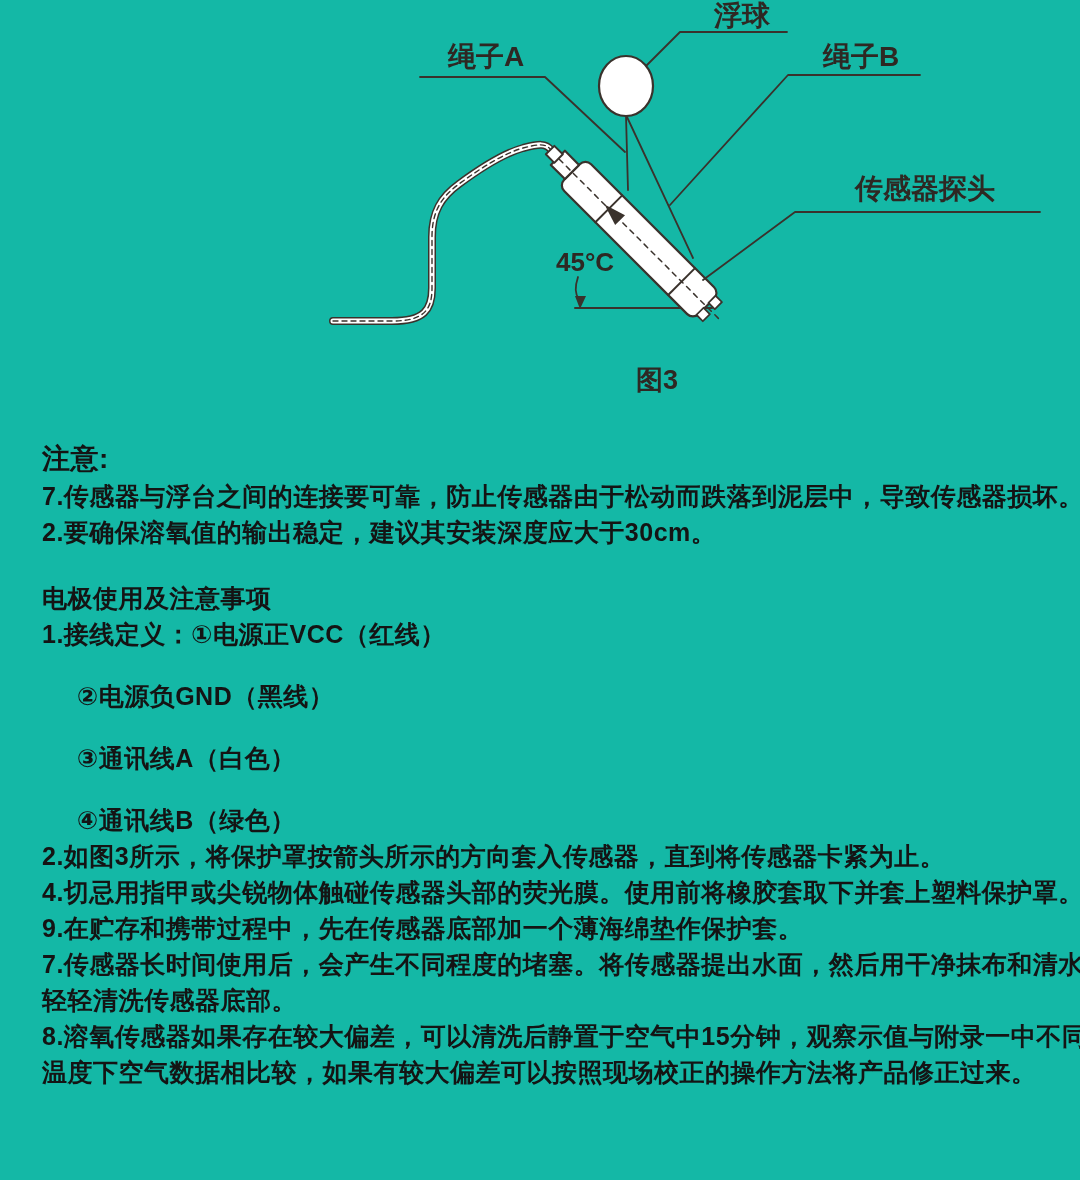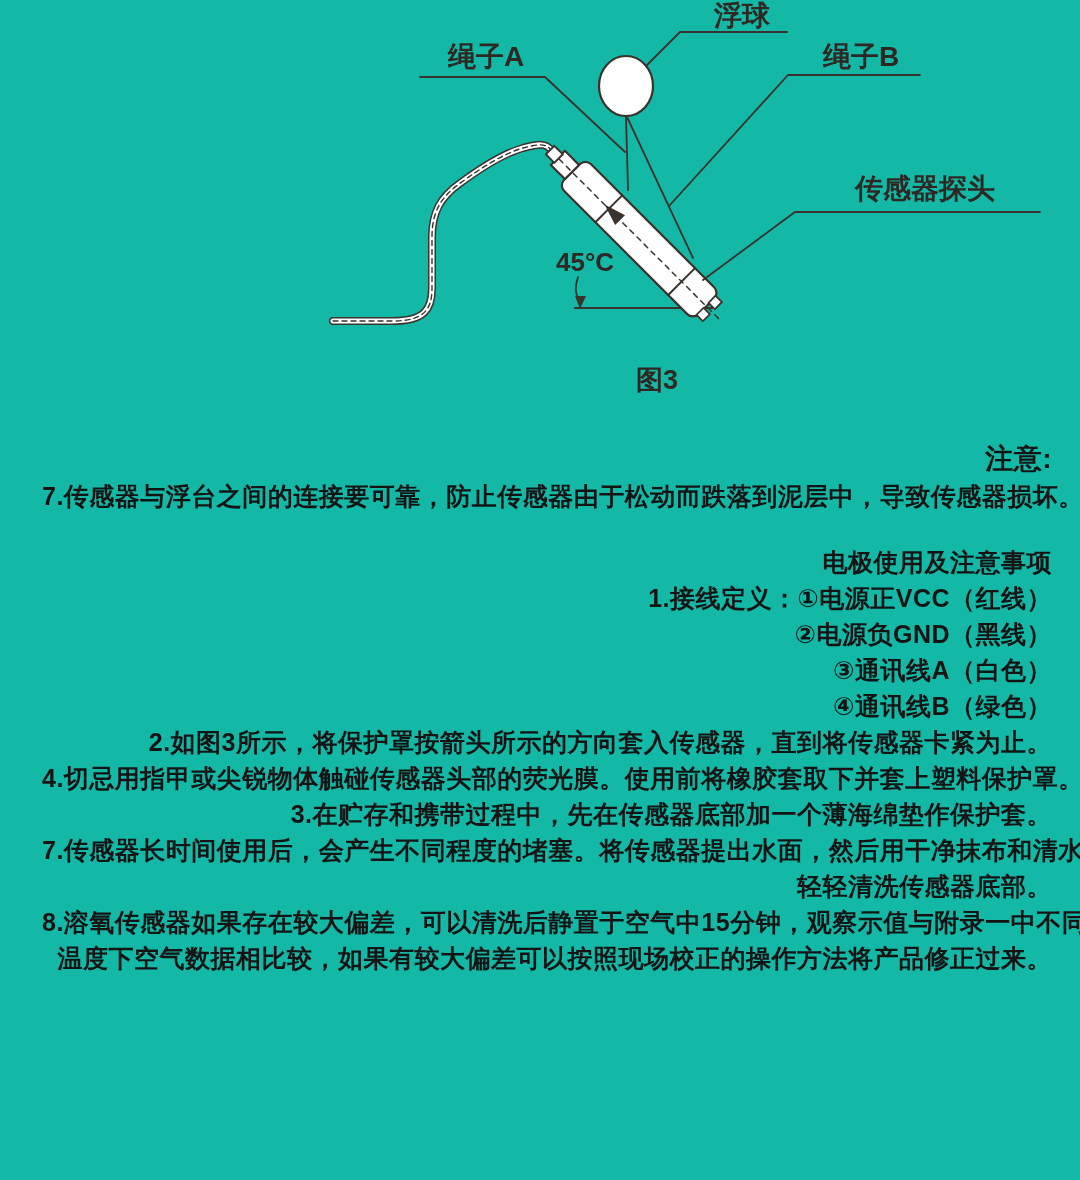--- a/index.html
+++ b/index.html
@@ -9,26 +9,26 @@
   }
   .figure-svg{position:absolute;left:0;top:0;width:1080px;height:420px;}
   .fig-label{
     font-family:"Liberation Sans","DejaVu Sans",sans-serif;
     font-size:28px;font-weight:600;fill:#2e2823;
   }
   .fig-caption{font-size:27px;font-weight:600;fill:#2e2823;}
   .angle-label{font-size:26px;font-weight:600;fill:#2e2823;}
   .textblock{
     position:absolute;left:42px;top:440px;width:1010px;
-    font-size:25px;font-weight:600;color:#141414;letter-spacing:0.5px;text-align:right;
+    font-size:25px;font-weight:600;color:#141414;letter-spacing:0.5px;
   }
   .notice-title{font-size:28px;height:38px;line-height:38px;white-space:nowrap;}
   .line{height:36px;line-height:36px;white-space:nowrap;}
   .section-gap{height:30px;}
-  .indent{padding-left:35px;}
+  .indent{padding-left:35px;margin-top:26px;}
 </style>
 </head>
 <body>
 
 <div class="page">
 
   <svg class="figure-svg" viewBox="0 0 1080 420">
     <g stroke="#3a322c" fill="none" stroke-linecap="round" stroke-linejoin="round">
 
       <line x1="575" y1="308" x2="712" y2="308" stroke-width="2"></line>
@@ -68,30 +68,31 @@
     <text class="fig-label" x="861" y="66" text-anchor="middle">绳子B</text>
     <text class="fig-label" x="925" y="198" text-anchor="middle">传感器探头</text>
     <text class="angle-label" x="556" y="271">45°C</text>
     <text class="fig-caption" x="657" y="389" text-anchor="middle">图3</text>
   </svg>
 
   <div class="textblock">
 
     <div class="notice-title">注意:</div>
     <div class="line">7.传感器与浮台之间的连接要可靠，防止传感器由于松动而跌落到泥层中，导致传感器损坏。</div>
+    <div class="line">2.要确保溶氧值的输出稳定，建议其安装深度应大于30cm。</div>
 
     <div class="section-gap"></div>
 
     <div class="line">电极使用及注意事项</div>
     <div class="line">1.接线定义：①电源正VCC（红线）</div>
     <div class="line indent">②电源负GND（黑线）</div>
     <div class="line indent">③通讯线A（白色）</div>
     <div class="line indent">④通讯线B（绿色）</div>
     <div class="line">2.如图3所示，将保护罩按箭头所示的方向套入传感器，直到将传感器卡紧为止。</div>
     <div class="line">4.切忌用指甲或尖锐物体触碰传感器头部的荧光膜。使用前将橡胶套取下并套上塑料保护罩。</div>
-    <div class="line">3.在贮存和携带过程中，先在传感器底部加一个薄海绵垫作保护套。</div>
+    <div class="line">9.在贮存和携带过程中，先在传感器底部加一个薄海绵垫作保护套。</div>
     <div class="line">7.传感器长时间使用后，会产生不同程度的堵塞。将传感器提出水面，然后用干净抹布和清水</div>
     <div class="line">轻轻清洗传感器底部。</div>
     <div class="line">8.溶氧传感器如果存在较大偏差，可以清洗后静置于空气中15分钟，观察示值与附录一中不同</div>
     <div class="line">温度下空气数据相比较，如果有较大偏差可以按照现场校正的操作方法将产品修正过来。</div>
   </div>
 
 </div>
 
 </body></html>

